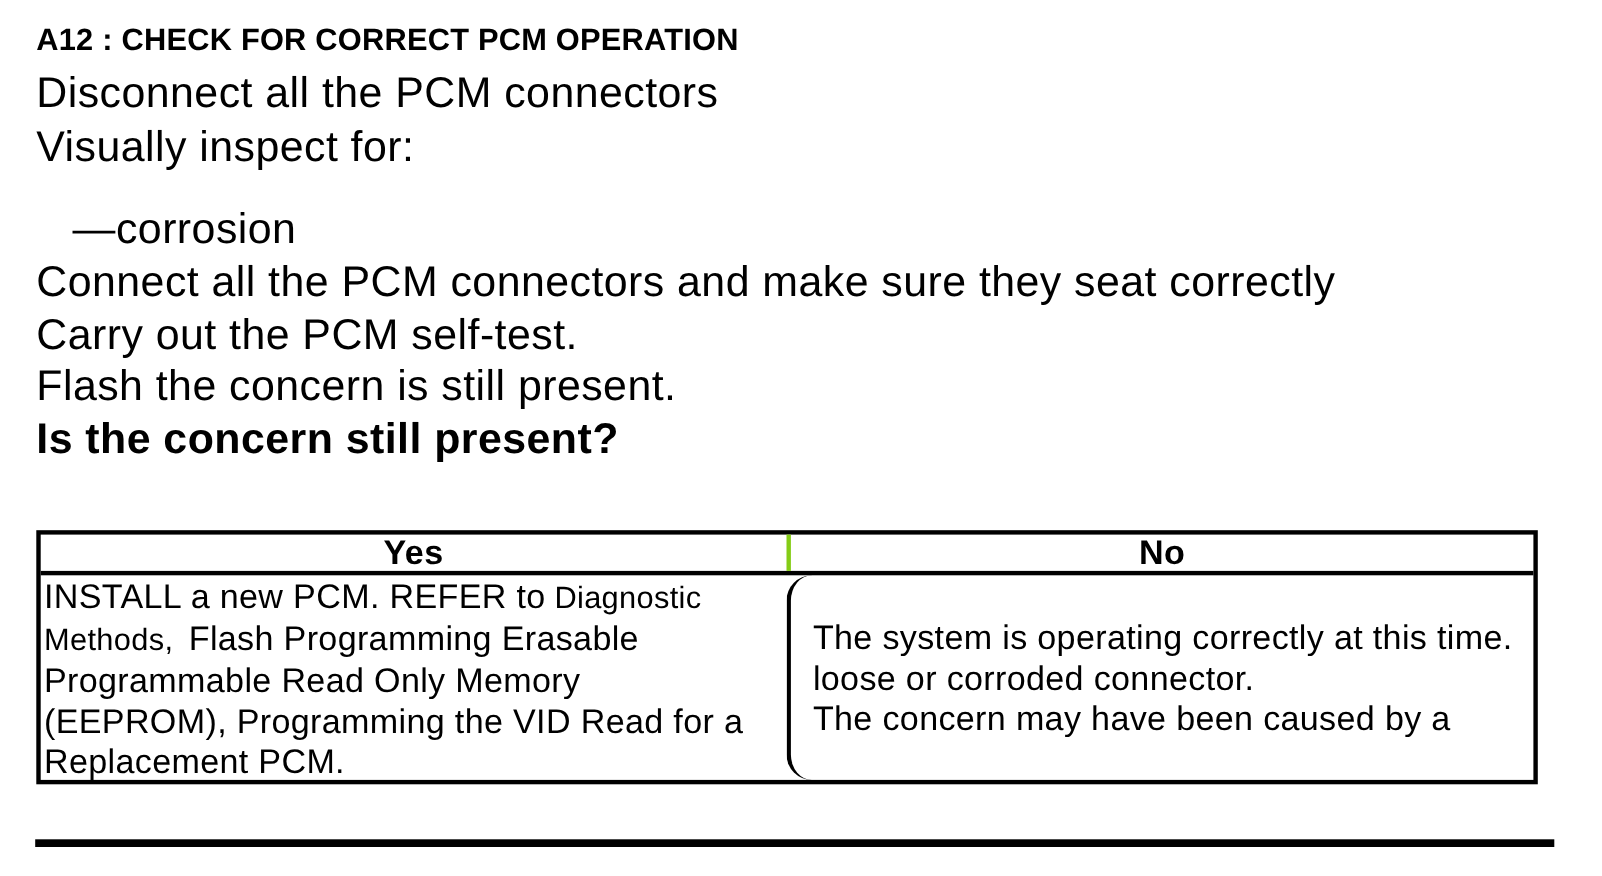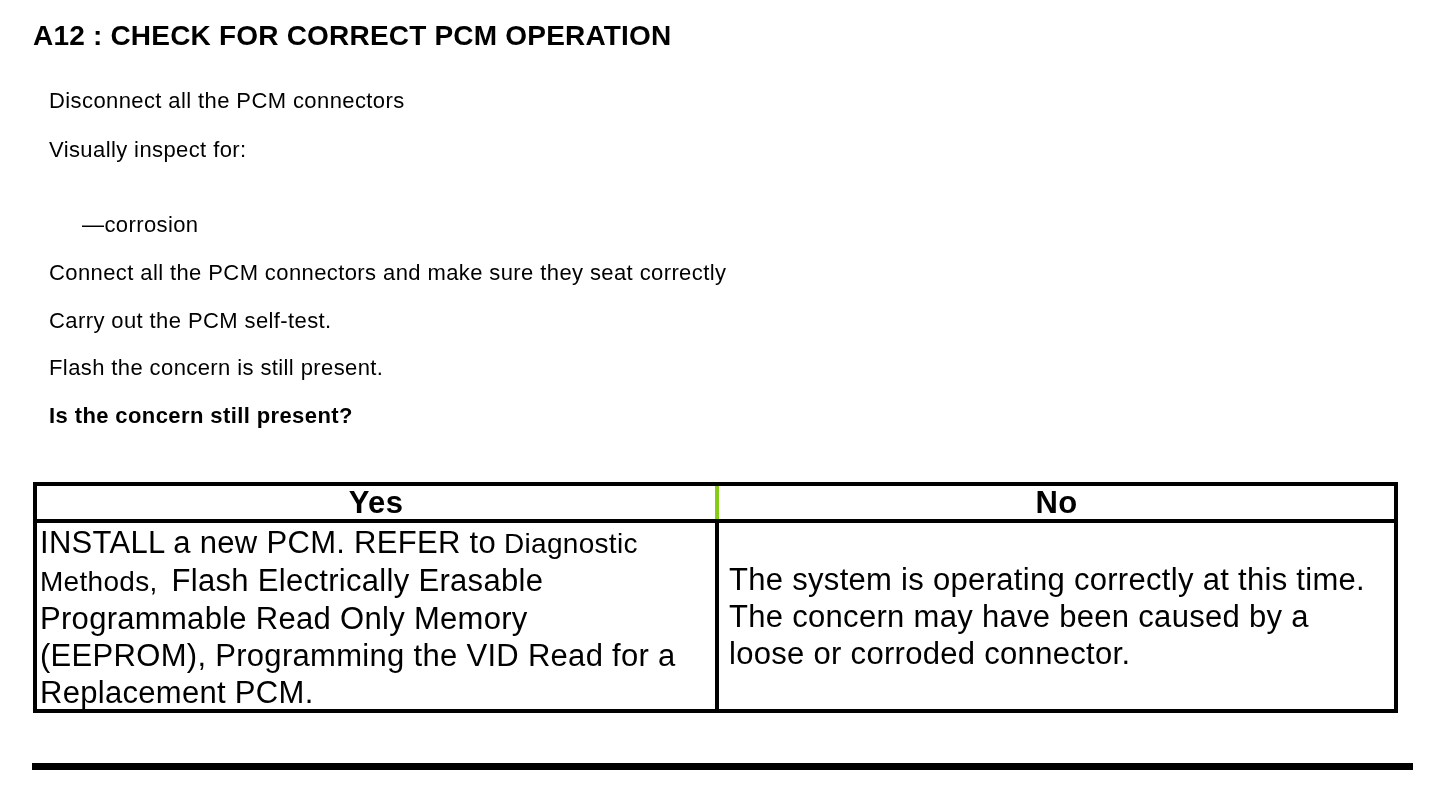--- a/index.html
+++ b/index.html
@@ -22,22 +22,22 @@
     top: 20px;
     margin: 0;
     font-size: 28px;
     font-weight: bold;
     letter-spacing: 0.2px;
     white-space: nowrap;
   }
   .para {
     position: absolute;
     left: 33px;
-    margin: 16px;
-    font-size: 22px;
+    margin: 0;
+    font-size: 39px;
     font-weight: normal;
     line-height: 37px;
     letter-spacing: 0.4px;
     white-space: nowrap;
   }
   .indent { left: 66px; }
   .bold { font-weight: bold; }
 
   .results-table {
     position: absolute;
@@ -72,32 +72,33 @@
   .tbody {
     display: flex;
     flex: 1;
     min-height: 0;
   }
   .td {
     font-size: 31px;
     line-height: 37px;
     letter-spacing: 0.3px;
     box-sizing: border-box;
+    border-radius: 23px;
   }
   .td.col-yes {
     width: 678px;
     padding: 1px 0 0 3px;
   }
   .td.col-no {
     flex: 1;
     border-left: 4px solid #000000;
     display: flex;
     flex-direction: column;
     justify-content: center;
-    padding-left: 10px;
+    padding-left: 20px;
   }
   .cell-line { white-space: nowrap; }
   .cell-line.center { text-align: left; white-space: normal; }
   .ref { font-size: 28px; }
   .sp  { margin-left: 8px; }
   .sp-wide { margin-left: 14px; }
 
   .bottom-rule {
     position: absolute;
     left: 32px;
@@ -136,31 +137,31 @@
       <div class="th col-no">No</div>
     </div>
 
     <div class="tbody">
 
       <div class="td col-yes">
         <div class="cell-line">
           <span>INSTALL a new PCM. REFER to</span><span class="ref sp">Diagnostic</span>
         </div>
         <div class="cell-line">
-          <span class="ref">Methods,</span><span class="sp-wide">Flash Electrically Erasable</span>
+          <span class="ref">Methods,</span><span class="sp-wide">Flash Programming Erasable</span>
         </div>
         <div class="cell-line">Programmable Read Only Memory</div>
         <div class="cell-line">(EEPROM), Programming the VID Read for a</div>
         <div class="cell-line center">Replacement PCM.</div>
       </div>
 
       <div class="td col-no">
         <div class="cell-line">The system is operating correctly at this time.</div>
+        <div class="cell-line">loose or corroded connector.</div>
         <div class="cell-line">The concern may have been caused by a</div>
-        <div class="cell-line">loose or corroded connector.</div>
       </div>
 
     </div>
   </div>
 
   <div class="bottom-rule"></div>
 
 </div>
 
 </body></html>

